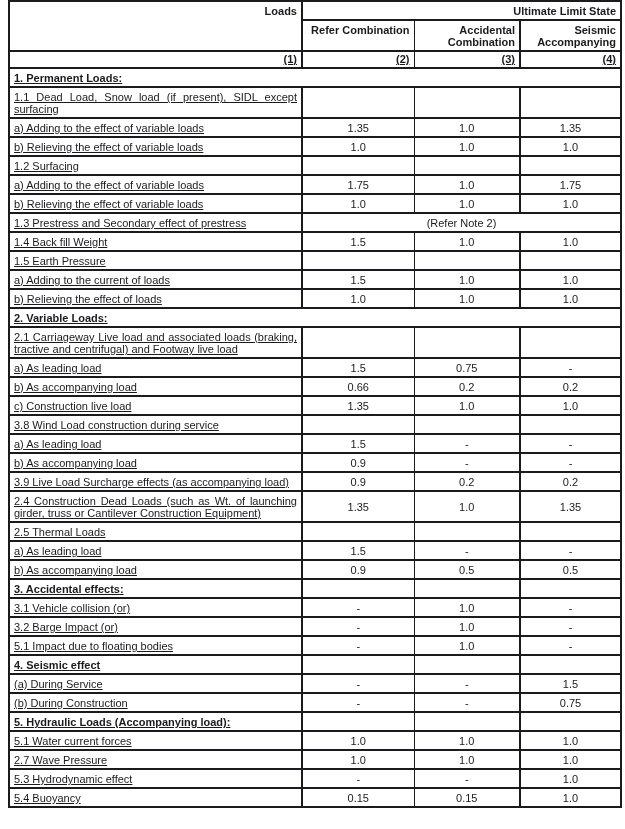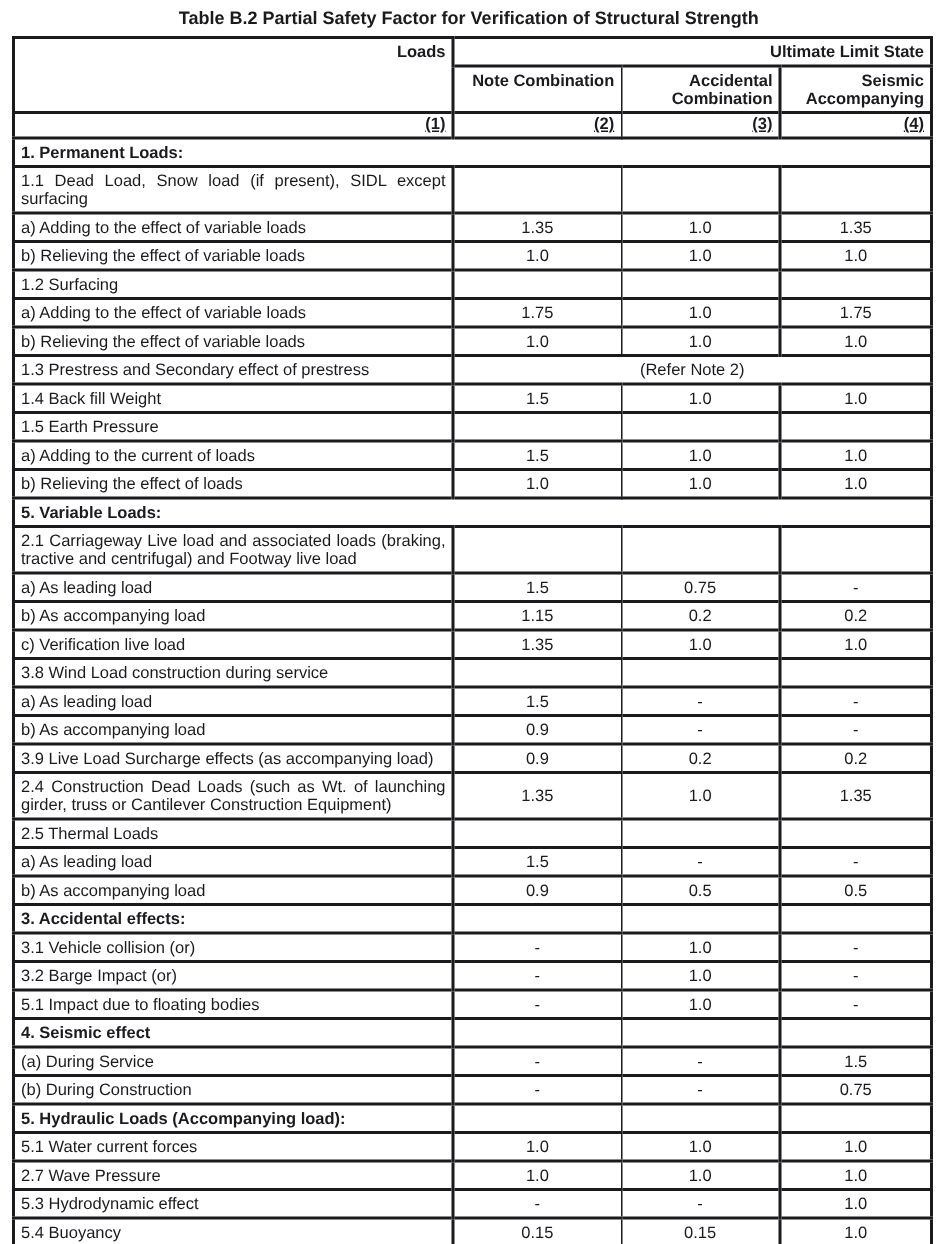--- a/index.html
+++ b/index.html
@@ -38,48 +38,47 @@
   }
   th:first-child, td:first-child { border-left: none; }
   .thickL { border-left: 2px solid #1b1b1f !important; }
   thead th { font-weight: bold; text-align: right; margin-top: 28px; }
   th.loads-h { vertical-align: top; }
   th.uls-h { }
   tr.idx-row th {
     padding: 1px 4px 2px 4px;
   }
   tr.idx-row th span { text-decoration: underline; }
-  td.label-cell { text-align: left; }
+  td.label-cell { text-align: left; text-decoration: underline; }
   td.label-cell.justify { text-align: justify; }
   td.value-cell {
     text-align: center;
     vertical-align: middle;
   }
   tr.section td.label-cell, tr.section td { font-weight: bold; }
 </style>
 </head>
 <body>
 
 <div class="page">
-  <div class="doc-title">Table B.2 Partial Safety Factor for Verification of Structural Strength</div>
 
   <table class="sf-table">
     <colgroup>
       <col class="c1">
         <col class="c2">
         <col class="c3">
         <col class="c4">
     </colgroup>
     <thead>
       <tr>
         <th rowspan="2" class="loads-h">Loads</th>
         <th colspan="3" class="uls-h thickL">Ultimate Limit State</th>
       </tr>
       <tr>
-        <th class="sub-h thickL">Note Combination</th>
+        <th class="sub-h thickL">Refer Combination</th>
         <th class="sub-h">Accidental Combination</th>
         <th class="sub-h thickL">Seismic Accompanying</th>
       </tr>
       <tr class="idx-row">
         <th><span>(1)</span></th>
         <th class="thickL"><span>(2)</span></th>
         <th><span>(3)</span></th>
         <th class="thickL"><span>(4)</span></th>
       </tr>
     </thead>
@@ -145,42 +144,42 @@
           <td class="value-cell">1.0</td>
           <td class="value-cell thickL">1.0</td>
         </tr>
         <tr>
           <td class="label-cell">b) Relieving the effect of loads</td>
           <td class="value-cell thickL">1.0</td>
           <td class="value-cell">1.0</td>
           <td class="value-cell thickL">1.0</td>
         </tr>
         <tr class="section">
-          <td class="label-cell" colspan="4">5. Variable Loads:</td>
+          <td class="label-cell" colspan="4">2. Variable Loads:</td>
         </tr>
         <tr>
           <td class="label-cell justify">2.1 Carriageway Live load and associated loads (braking, tractive and centrifugal) and Footway live load</td>
           <td class="value-cell thickL"></td>
           <td class="value-cell"></td>
           <td class="value-cell thickL"></td>
         </tr>
         <tr>
           <td class="label-cell">a) As leading load</td>
           <td class="value-cell thickL">1.5</td>
           <td class="value-cell">0.75</td>
           <td class="value-cell thickL">-</td>
         </tr>
         <tr>
           <td class="label-cell">b) As accompanying load</td>
-          <td class="value-cell thickL">1.15</td>
+          <td class="value-cell thickL">0.66</td>
           <td class="value-cell">0.2</td>
           <td class="value-cell thickL">0.2</td>
         </tr>
         <tr>
-          <td class="label-cell">c) Verification live load</td>
+          <td class="label-cell">c) Construction live load</td>
           <td class="value-cell thickL">1.35</td>
           <td class="value-cell">1.0</td>
           <td class="value-cell thickL">1.0</td>
         </tr>
         <tr>
           <td class="label-cell">3.8 Wind Load construction during service</td>
           <td class="value-cell thickL"></td>
           <td class="value-cell"></td>
           <td class="value-cell thickL"></td>
         </tr>

